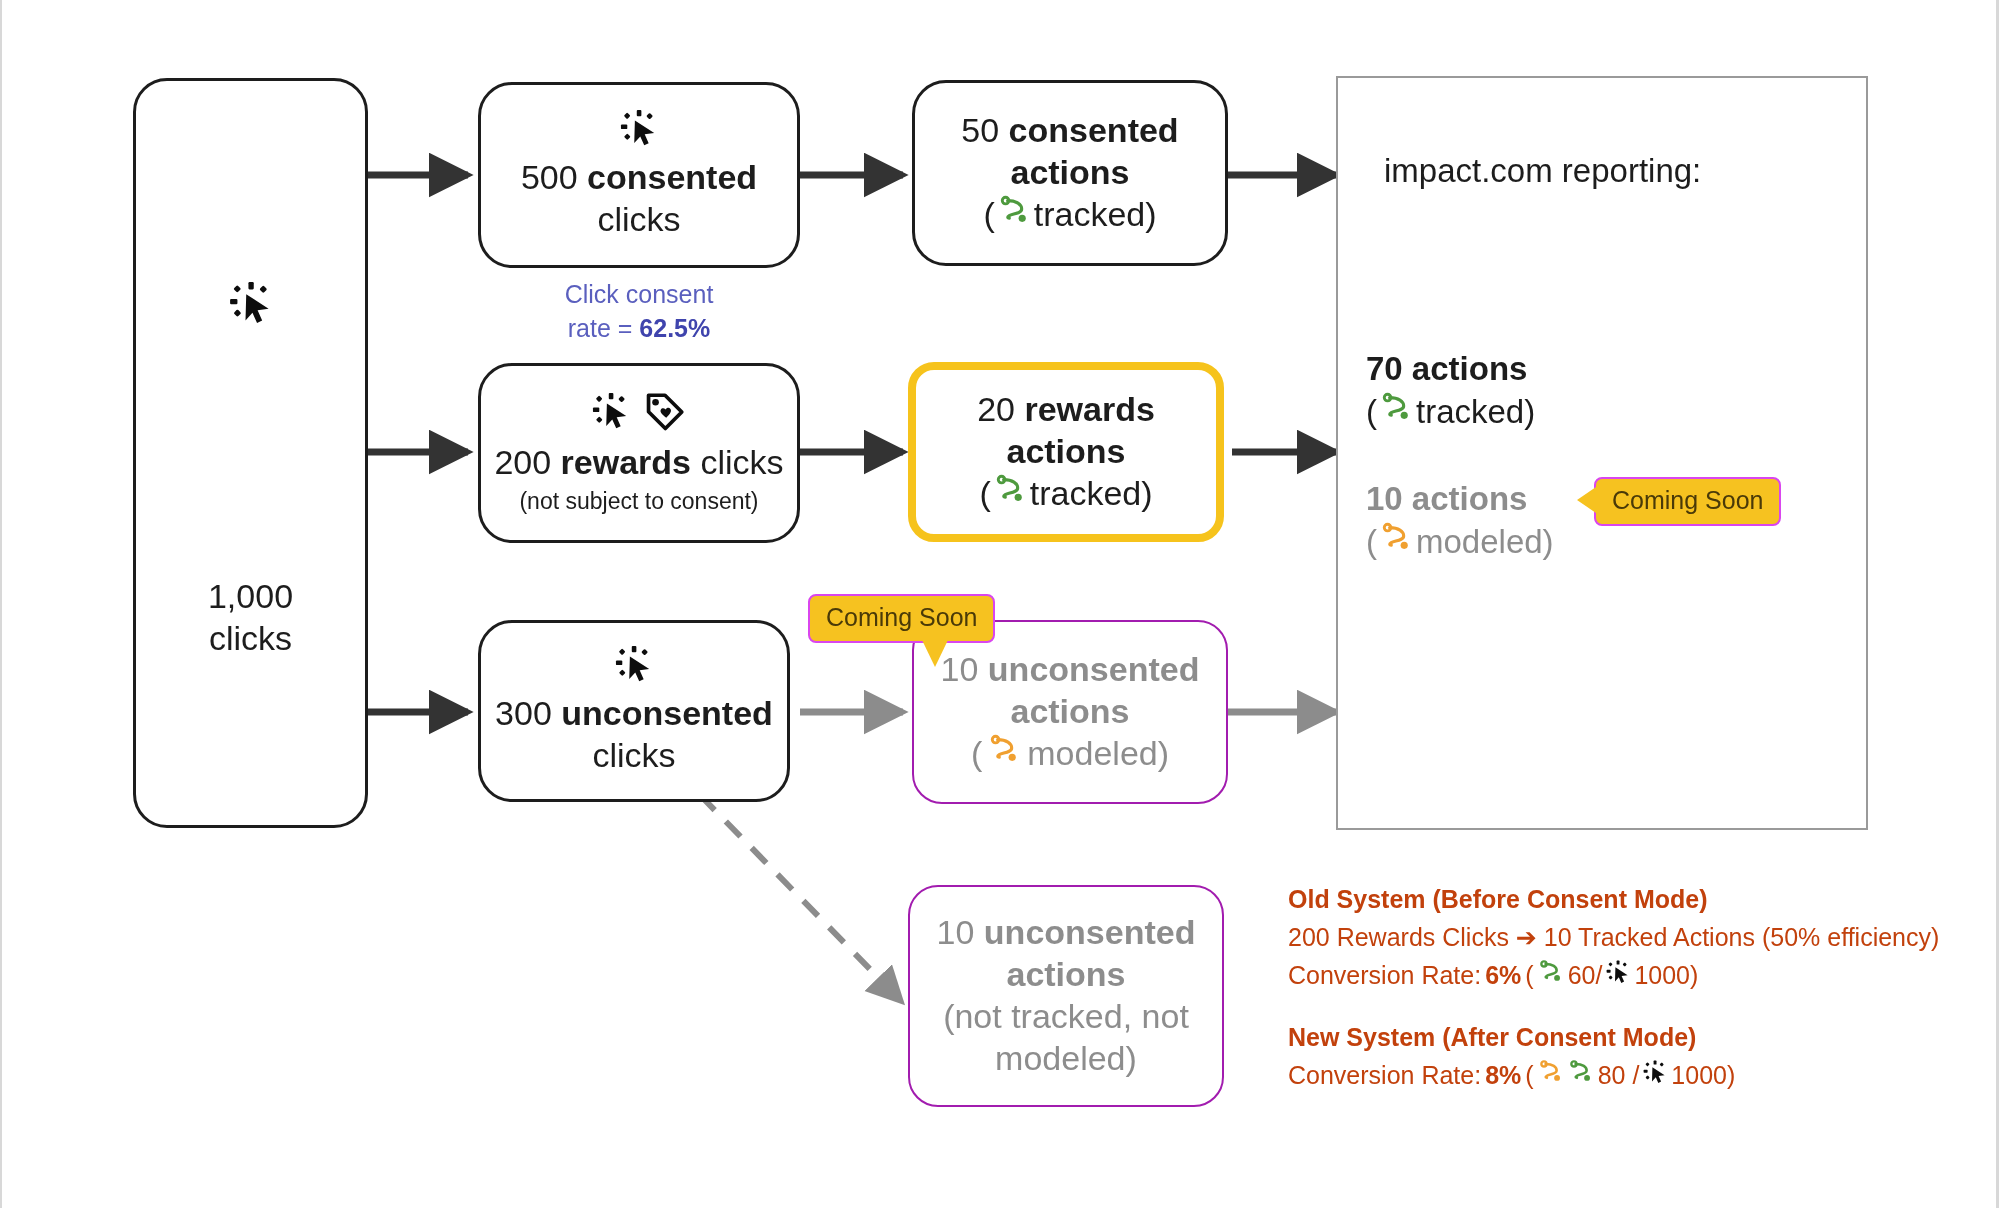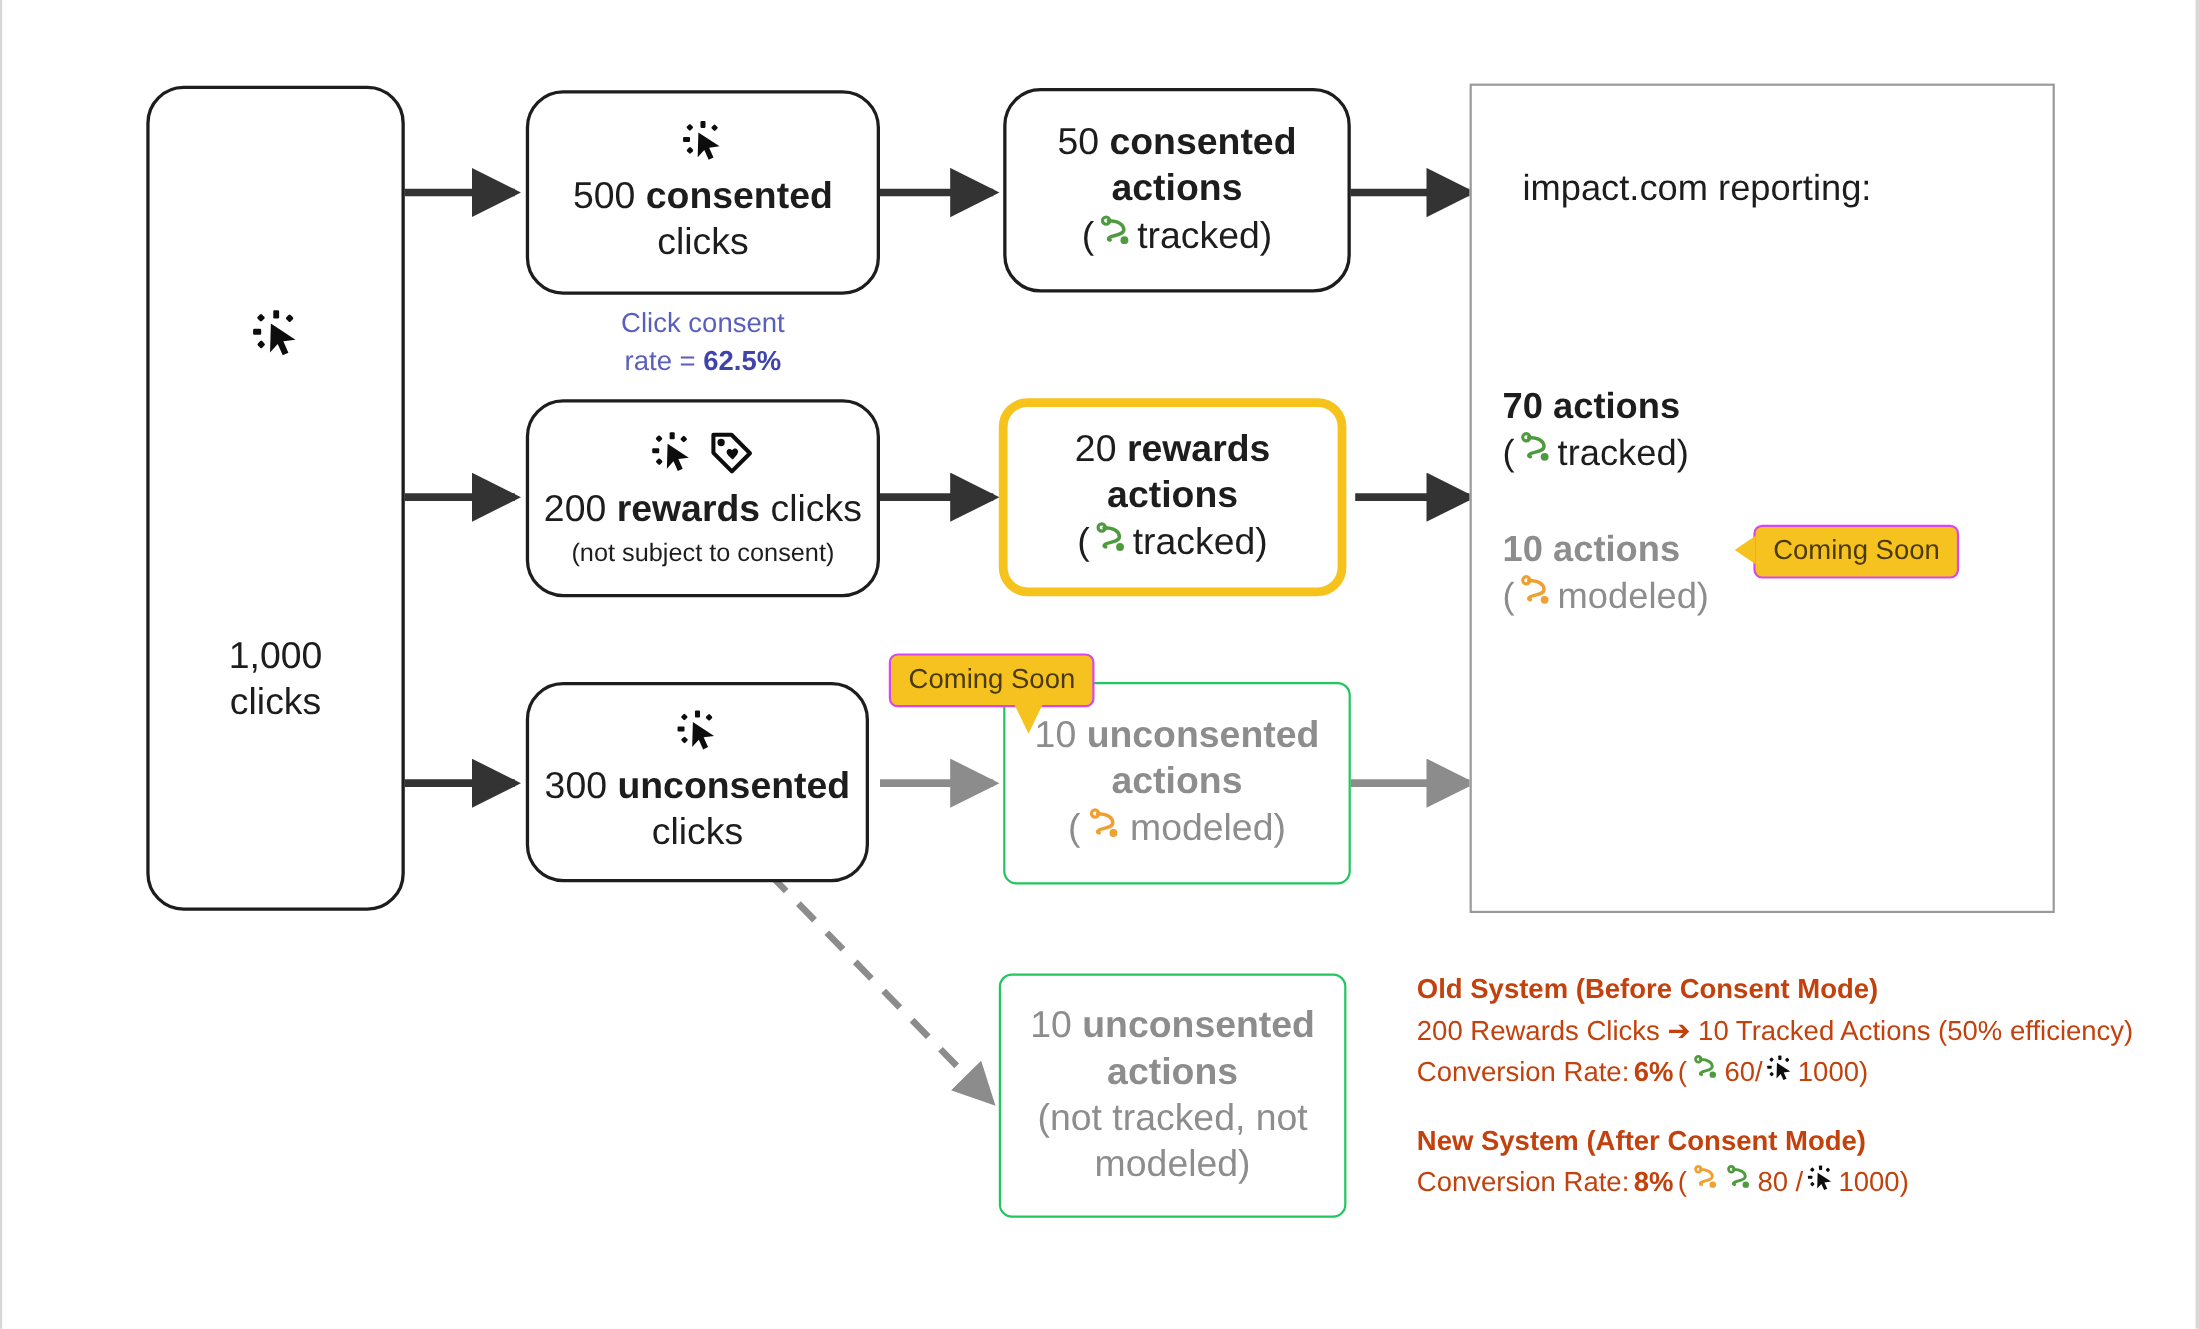--- a/index.html
+++ b/index.html
@@ -13,21 +13,21 @@
   #canvas{position:absolute;inset:0;}
   .edge-left{position:absolute;left:0;top:0;width:2px;height:1208px;background:#d8d8d8;}
   .edge-right{position:absolute;right:0;top:0;width:3px;height:1208px;background:#d8d8d8;}
 
   svg#wires{position:absolute;left:0;top:0;width:1999px;height:1208px;pointer-events:none;}
 
   .node{position:absolute;box-sizing:border-box;display:flex;flex-direction:column;
         align-items:center;justify-content:center;text-align:center;background:#fff;}
 
   .rbox{border:3px solid #1d1d1d;border-radius:34px;}
-  .rbox-thin{border:2px solid #22c55e;border-radius:12px;}
+  .rbox-thin{border:2px solid #a21caf;border-radius:30px;}
   .rbox-hi{border:8px solid #f6c31c;border-radius:26px;}
   .plainbox{border:2px solid #9a9a9a;border-radius:0;background:#fff;}
 
   .big{font-size:34px;color:#1d1d1d;line-height:1.23;font-weight:400;}
   .big b{font-weight:700;}
   .muted{color:#8d8d8d;}
   .sub{font-size:23px;color:#1d1d1d;line-height:1.2;}
 
   .icon-row{display:flex;align-items:center;justify-content:center;gap:14px;margin-bottom:6px;}
 

